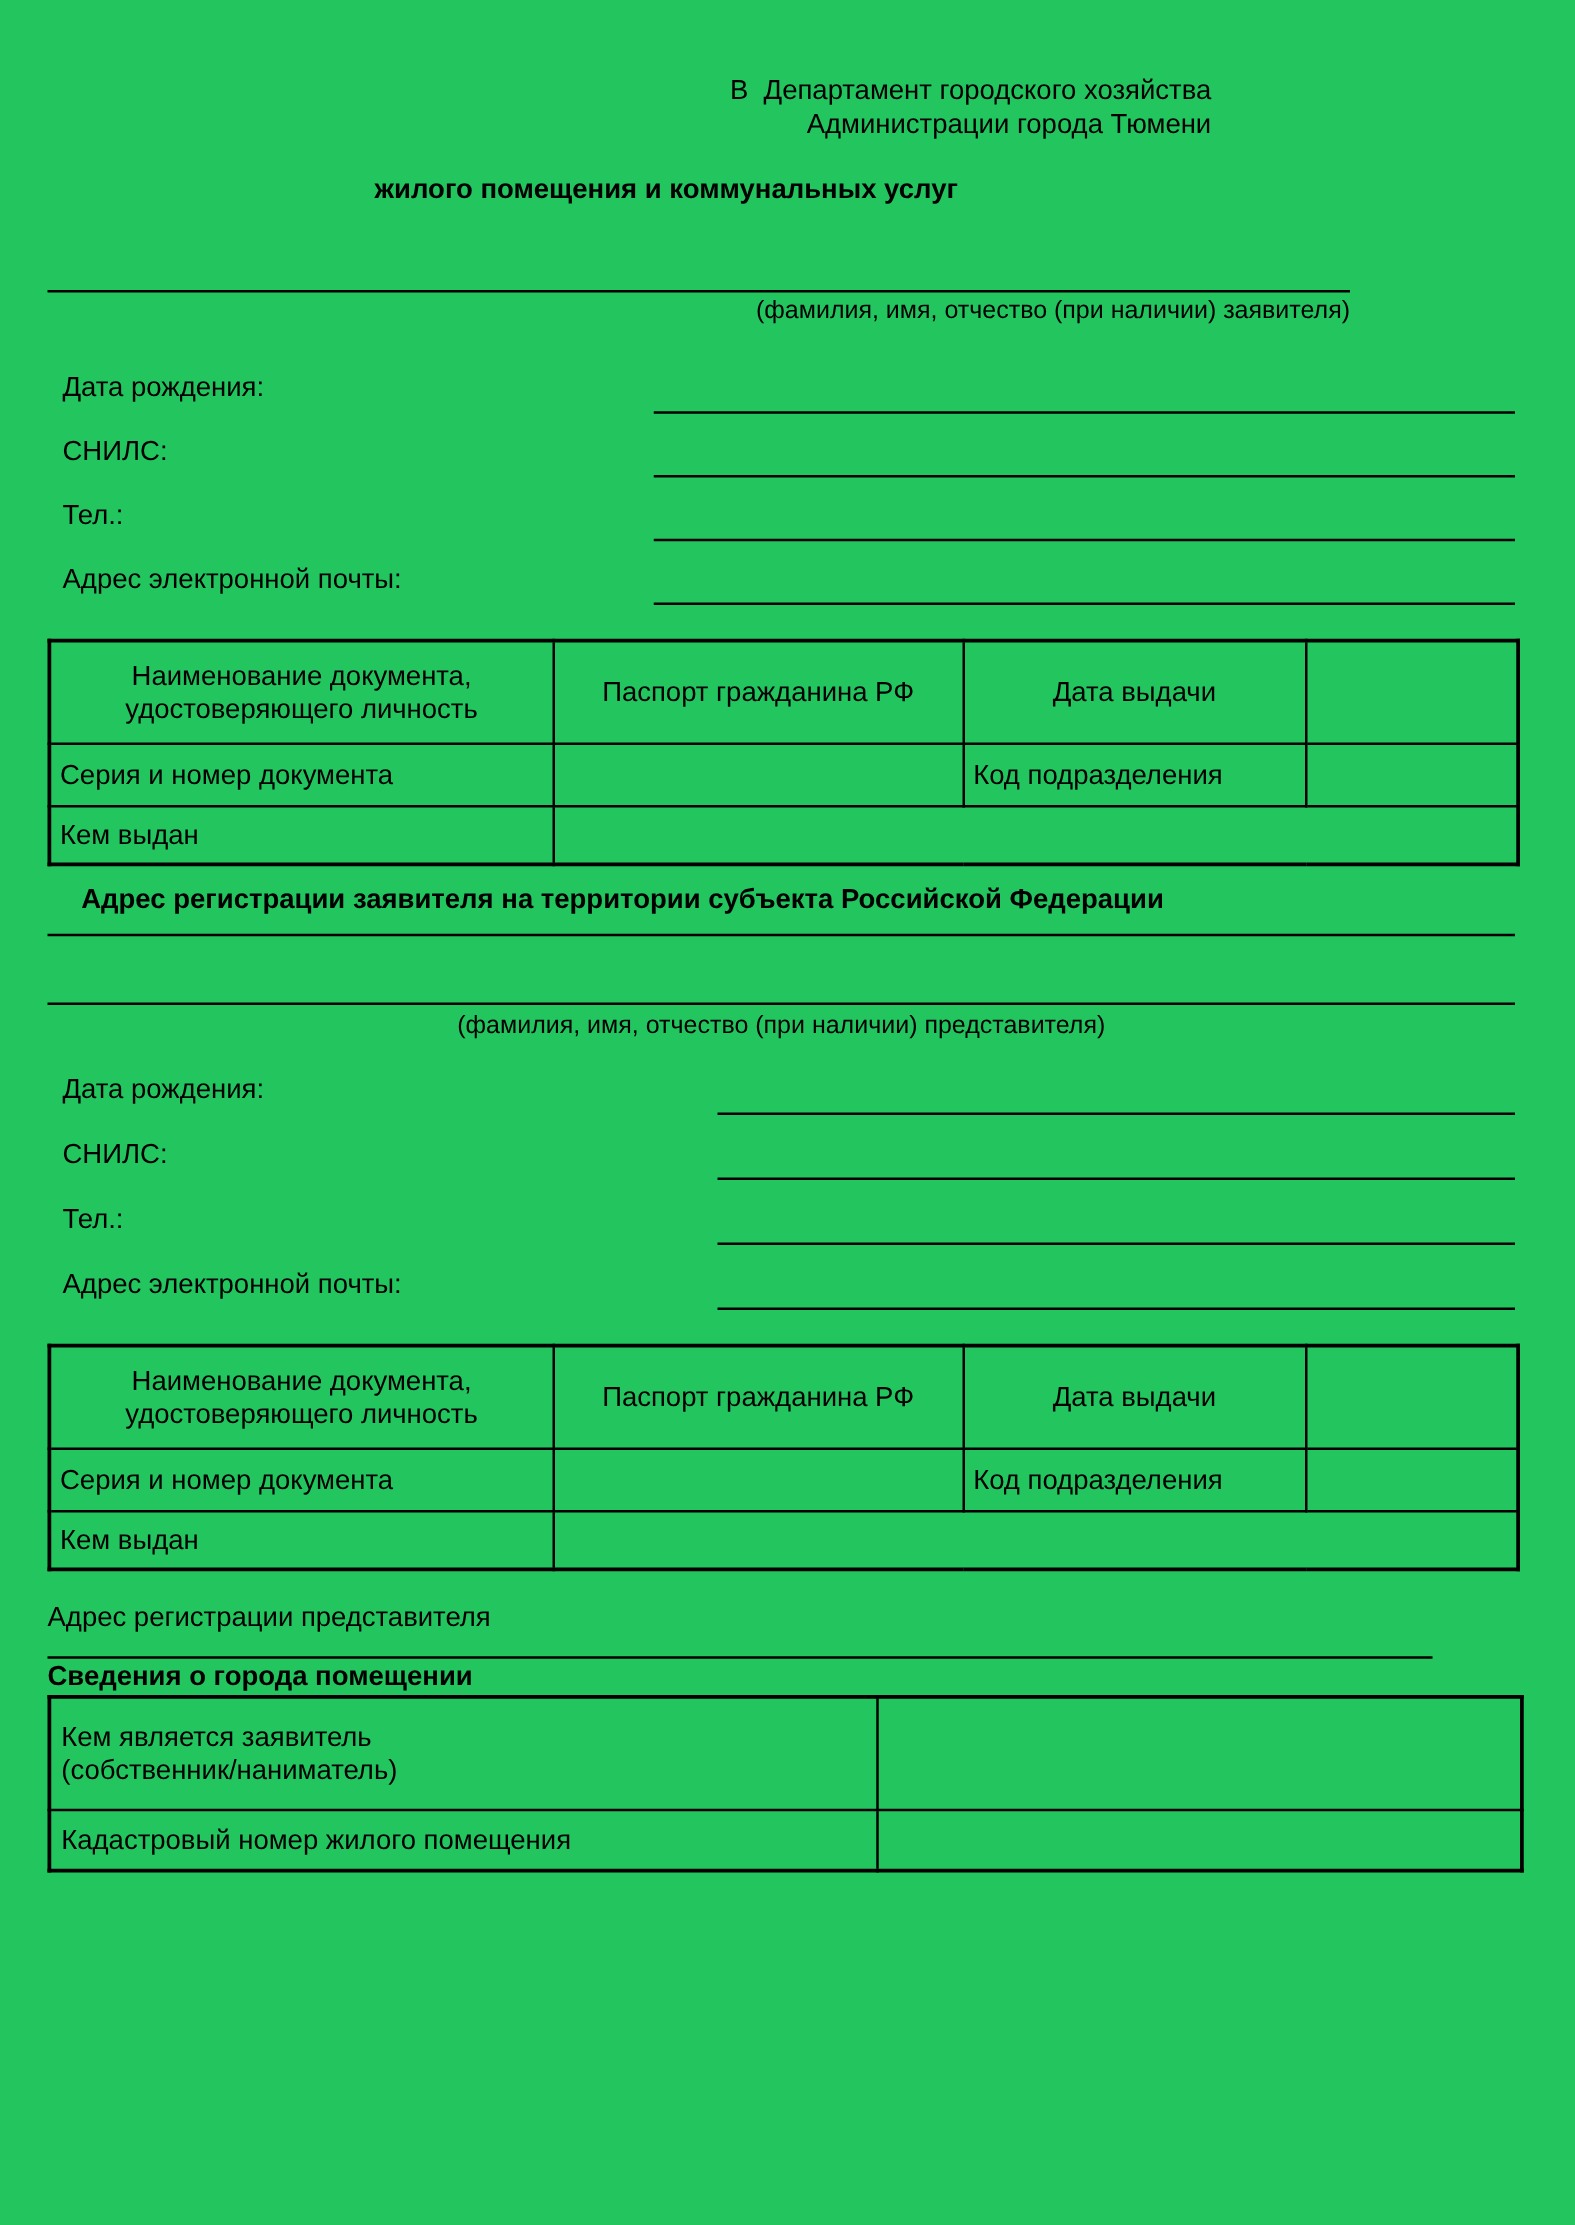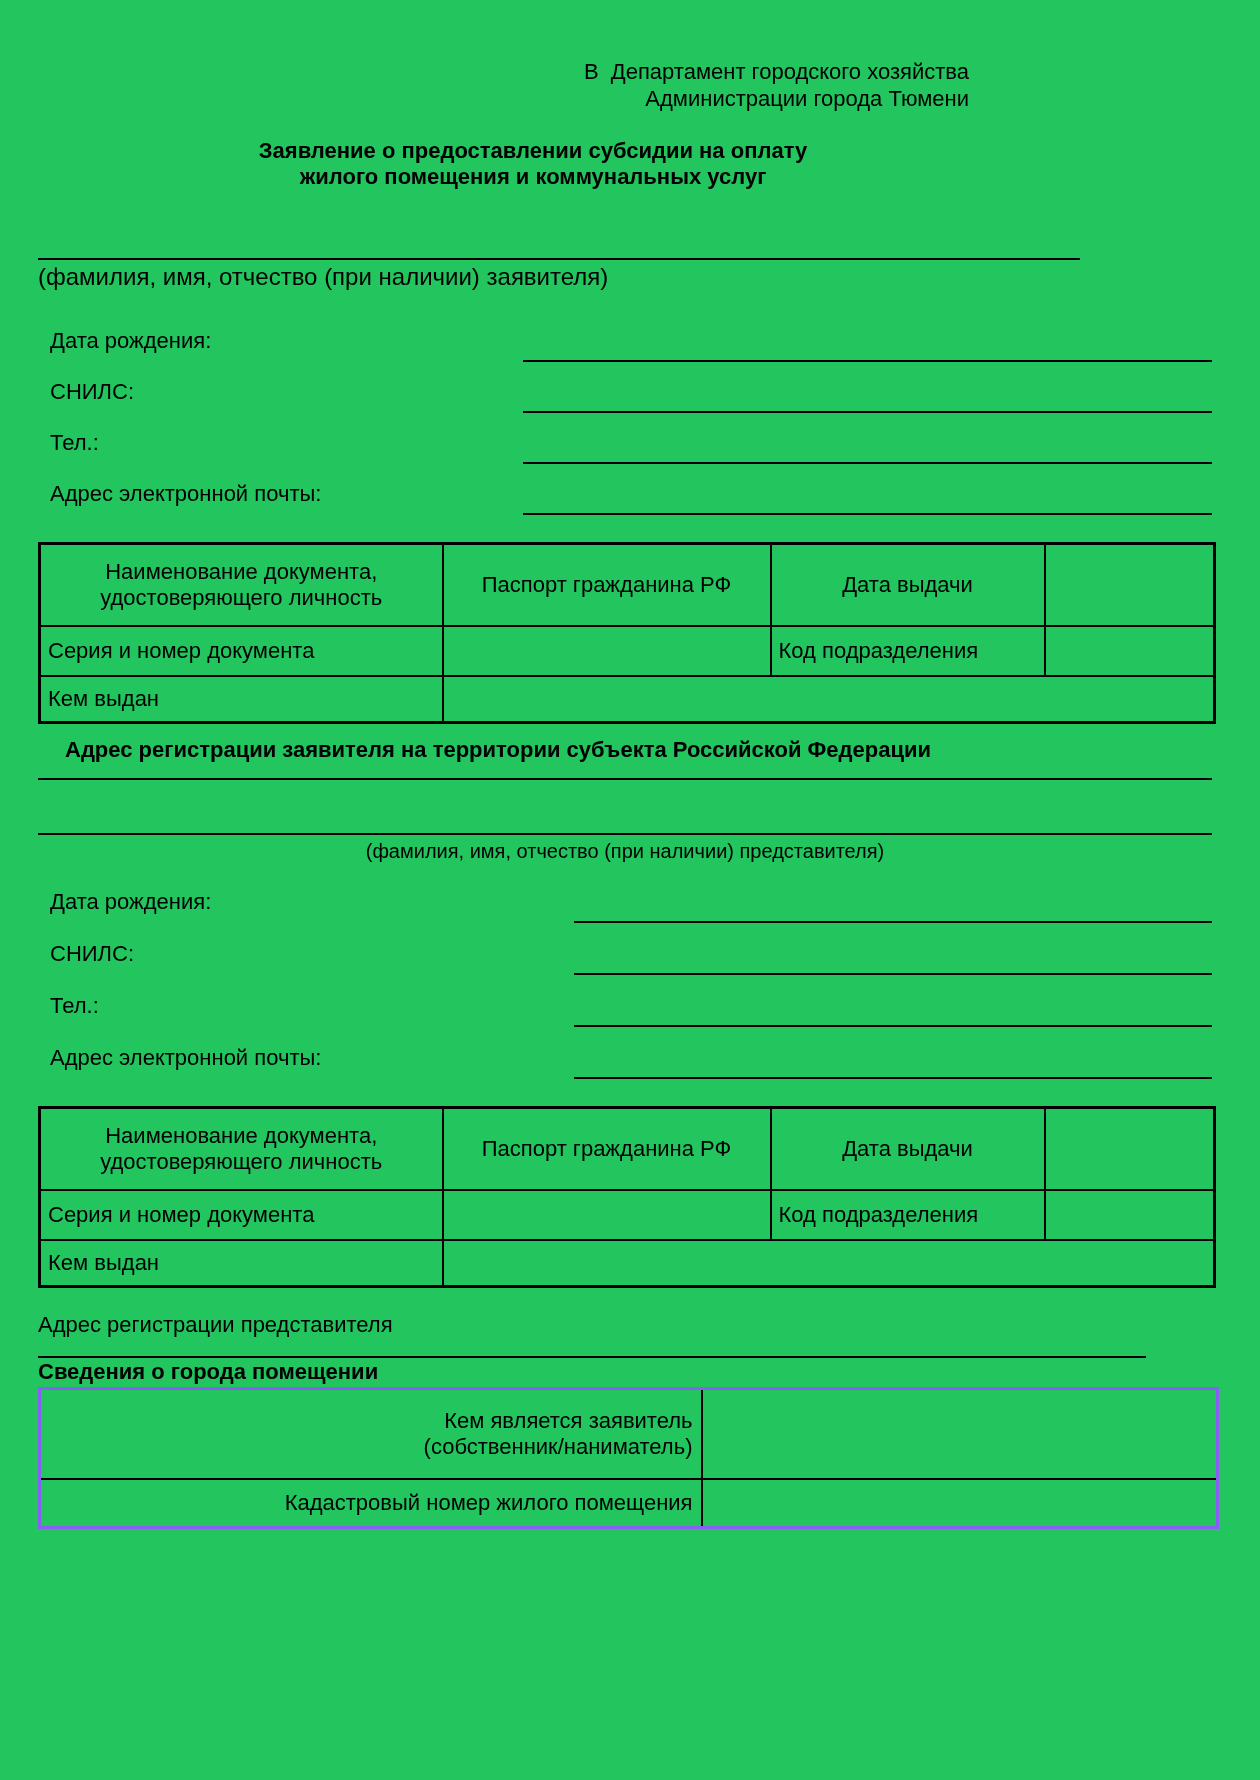--- a/index.html
+++ b/index.html
@@ -7,21 +7,21 @@
     width:1260px;height:1780px;background:#22c55e;color:#000;
     font-family:"Liberation Sans","DejaVu Sans",sans-serif;
     font-size:22px;position:relative;overflow:hidden;
   }
   .content{margin-left:38px;width:1176px;}
   .recipient{padding-top:58px;text-align:right;padding-right:245px;line-height:27px;}
   .recipient div{white-space:pre;}
   .doc-title{margin-top:26px;width:990px;text-align:center;font-weight:bold;line-height:26px;}
   .rule{border-bottom:2px solid #000;height:0;}
   .fio-line{margin-top:68px;width:1042px;}
-  .fio-caption{width:1042px;text-align:left;font-size:24px;margin-top:3px;}
+  .fio-caption{width:1042px;text-align:right;font-size:20px;margin-top:3px;}
   .fields{margin-top:20px;}
   .field-row{position:relative;height:51px;}
   .field-row .flabel{position:absolute;left:12px;bottom:8px;}
   .field-row .fline{position:absolute;bottom:0;height:0;border-bottom:2px solid #000;}
   .fields-applicant .fline{left:485px;width:689px;}
   .fields-rep{margin-top:8px;}
   .fields-rep .field-row{height:52px;}
   .fields-rep .fline{left:536px;width:638px;}
   table{border-collapse:collapse;table-layout:fixed;padding-left:39px;}
   .id-table{width:1175px;margin-top:27px;border:3px solid #000;}
@@ -31,38 +31,37 @@
   .id-table .r2 td{height:48px;}
   .id-table .r3 td{height:44px;}
   .prewrap{white-space:pre-line;}
   .addr-heading{margin-top:13px;padding-left:27px;font-weight:bold;}
   .addr-line1{margin-top:15px;width:1174px;}
   .addr-line2{margin-top:53px;width:1174px;}
   .rep-caption{margin-top:5px;width:1174px;text-align:center;font-size:20px;}
   .rep-addr-label{margin-top:24px;}
   .rep-addr-line{margin-top:18px;width:1108px;}
   .housing-title{margin-top:1px;font-weight:bold;}
-  .housing-table{width:1178px;margin-top:2px;border:3px solid #8b5cf6;text-align:right;}
+  .housing-table{width:1178px;margin-top:2px;border:3px solid #000000;}
   .housing-table td{border:2px solid #000;padding:0 8px;vertical-align:middle;}
   .housing-table .hr1 td{height:88px;}
   .housing-table .hr2 td{height:46px;}
 </style>
 </head>
 <body>
 
 <div class="page">
   <div class="content">
 
     <div class="recipient">
       <div>В  Департамент городского хозяйства</div>
       <div>Администрации города Тюмени</div>
     </div>
 
     <div class="doc-title">
-      <div>Заявление о предоставлении субсидии на оплату</div>
       <div>жилого помещения и коммунальных услуг</div>
     </div>
 
     <div class="rule fio-line"></div>
     <div class="fio-caption">(фамилия, имя, отчество (при наличии) заявителя)</div>
 
     <div class="fields fields-applicant">
       <div class="field-row">
         <span class="flabel">Дата рождения:</span>
         <span class="fline"></span>

